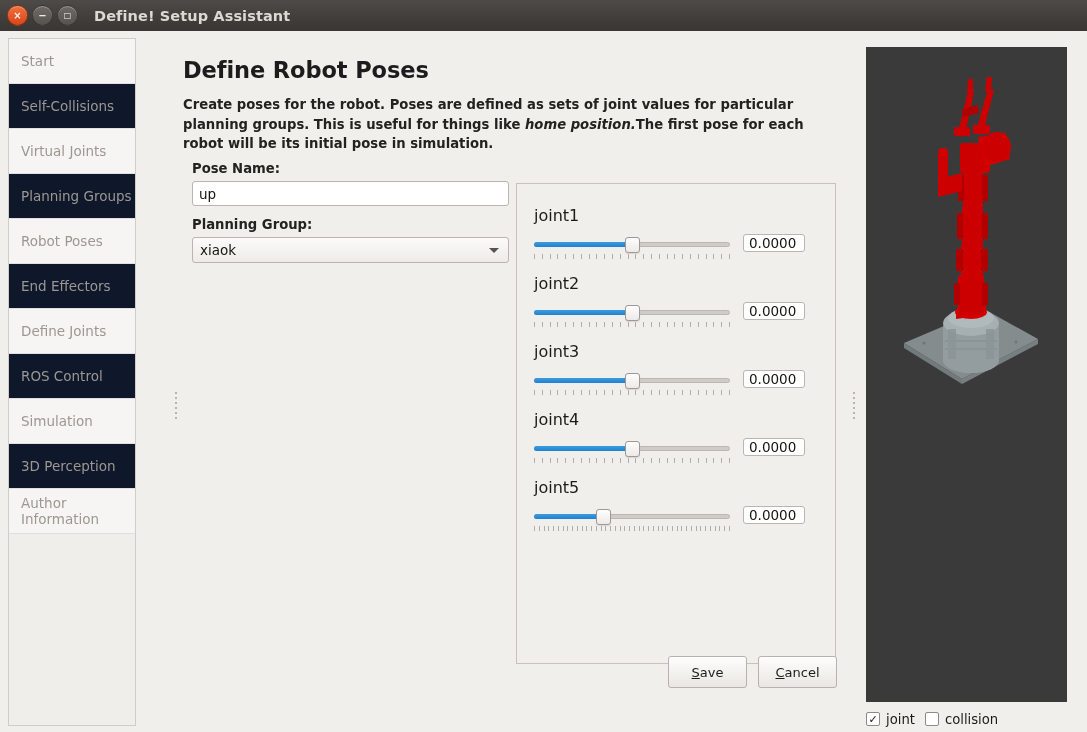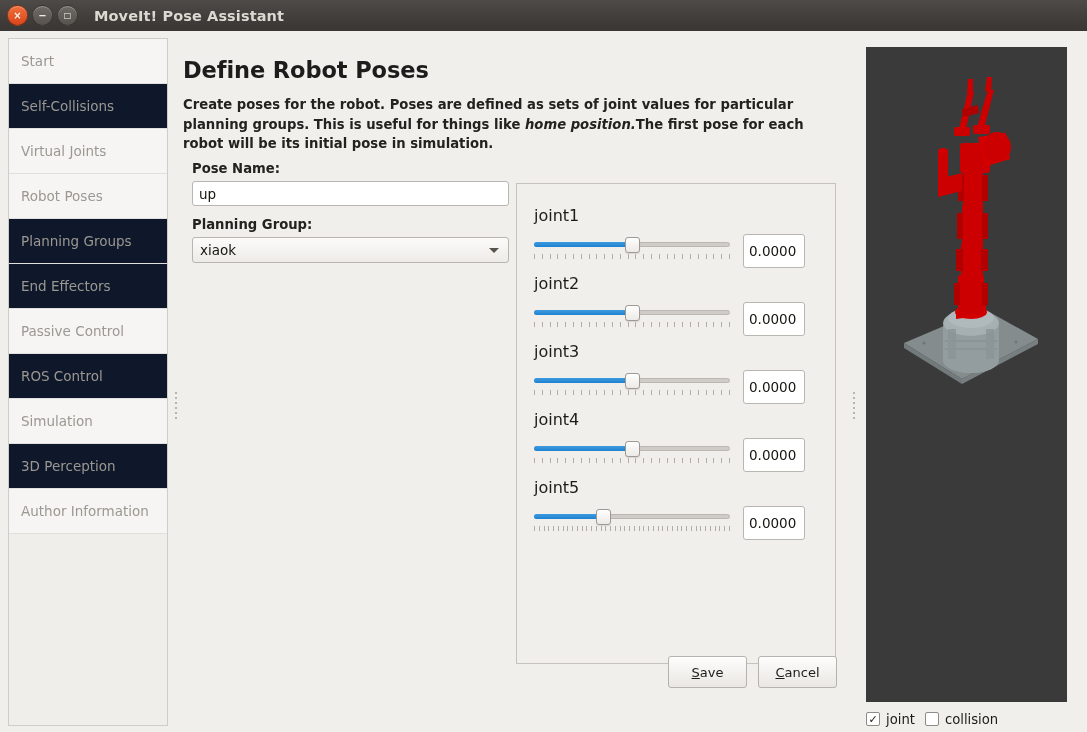--- a/index.html
+++ b/index.html
@@ -68,21 +68,21 @@
     left: 0; top: 31px;
     width: 1087px;
     height: 701px;
     background: #f0efec;
   }
 
   
   .sidebar {
     position: absolute;
     left: 8px; top: 7px;
-    width: 160px;
+    width: 128px;
     height: 688px;
     background: #efeeeb;
     border: 1px solid #cfcdc8;
     box-sizing: border-box;
     overflow: hidden;
   }
   .nav-item {
     height: 45px;
     display: flex;
     align-items: center;
@@ -261,21 +261,21 @@
     justify-content: space-between;
   }
   .slider .ticks i {
     display: block;
     width: 1px;
     height: 5px;
     background: #b0ada8;
   }
   .spin {
     width: 62px;
-    height: 34px;
+    height: 18px;
     margin-left: 13px;
     box-sizing: border-box;
     background: #ffffff;
     border: 1px solid #b9b6b1;
     border-radius: 3px;
     display: flex;
     align-items: center;
     padding-left: 5px;
     font-size: 13.5px;
     color: #14130f;
@@ -356,46 +356,46 @@
       <div class="wbtn close">
           <span class="glyph">×</span>
         </div>
       <div class="wbtn min">
           <span class="glyph">−</span>
         </div>
       <div class="wbtn max">
           <span class="glyph">□</span>
         </div>
     </div>
-    <div class="title-text">MoveIt! Pose Assistant</div>
+    <div class="title-text">Define! Setup Assistant</div>
   </div>
 
   <div class="content">
 
     <div class="sidebar" id="sidebar">
         <div class="nav-item">
           <span>Start</span>
         </div>
         <div class="nav-item alt">
           <span>Self-Collisions</span>
         </div>
         <div class="nav-item">
           <span>Virtual Joints</span>
         </div>
+        <div class="nav-item alt">
+          <span>Planning Groups</span>
+        </div>
         <div class="nav-item">
           <span>Robot Poses</span>
         </div>
         <div class="nav-item alt">
-          <span>Planning Groups</span>
-        </div>
-        <div class="nav-item alt">
           <span>End Effectors</span>
         </div>
         <div class="nav-item">
-          <span>Passive Control</span>
+          <span>Define Joints</span>
         </div>
         <div class="nav-item alt">
           <span>ROS Control</span>
         </div>
         <div class="nav-item">
           <span>Simulation</span>
         </div>
         <div class="nav-item alt">
           <span>3D Perception</span>
         </div>

